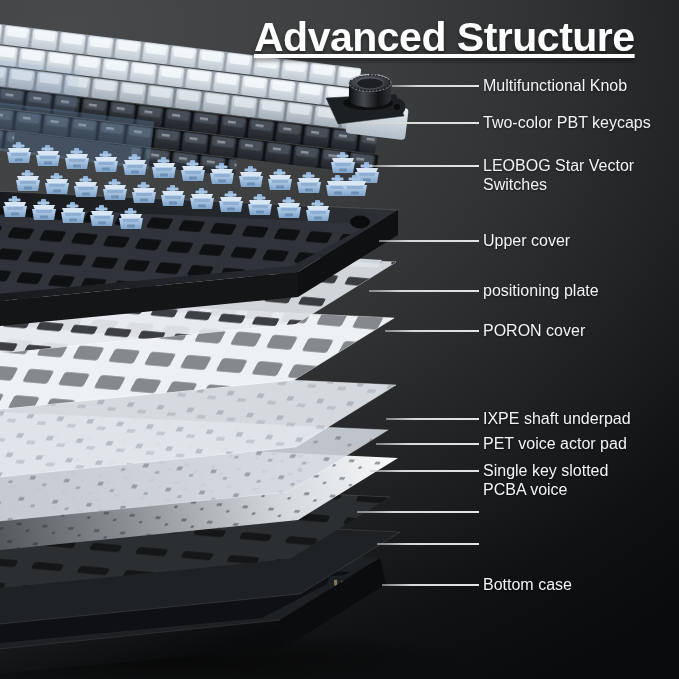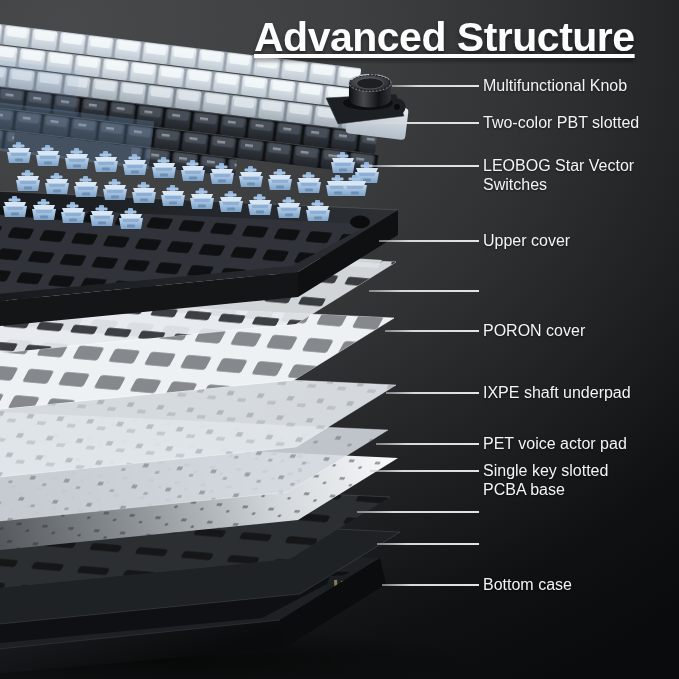--- a/index.html
+++ b/index.html
@@ -284,69 +284,70 @@
   <div class="label-row" style="top:77px;left:392px">
     <span class="leader" style="width:87px"></span>
     <div class="label-text">
         <div>Multifunctional Knob</div>
         <div></div>
       </div>
   </div>
   <div class="label-row" style="top:114px;left:355px">
     <span class="leader" style="width:124px"></span>
     <div class="label-text">
-        <div>Two-color PBT slotted</div>
+        <div>Two-color PBT keycaps</div>
         <div></div>
       </div>
   </div>
   <div class="label-row" style="top:157px;left:369px">
     <span class="leader" style="width:110px"></span>
     <div class="label-text">
         <div>LEOBOG Star Vector</div>
         <div>Switches</div>
       </div>
   </div>
   <div class="label-row" style="top:232px;left:379px">
     <span class="leader" style="width:100px"></span>
     <div class="label-text">
         <div>Upper cover</div>
         <div></div>
       </div>
   </div>
   <div class="label-row" style="top:282px;left:369px">
     <span class="leader" style="width:110px"></span>
     <div class="label-text">
+        <div>positioning plate</div>
       </div>
   </div>
   <div class="label-row" style="top:322px;left:385px">
     <span class="leader" style="width:94px"></span>
     <div class="label-text">
         <div>PORON cover</div>
         <div></div>
       </div>
   </div>
-  <div class="label-row" style="top:384px;left:386px">
+  <div class="label-row" style="top:410px;left:386px">
     <span class="leader" style="width:93px"></span>
     <div class="label-text">
         <div>IXPE shaft underpad</div>
         <div></div>
       </div>
   </div>
   <div class="label-row" style="top:435px;left:376px">
     <span class="leader" style="width:103px"></span>
     <div class="label-text">
         <div>PET voice actor pad</div>
         <div></div>
       </div>
   </div>
   <div class="label-row" style="top:462px;left:370px">
     <span class="leader" style="width:109px"></span>
     <div class="label-text">
         <div>Single key slotted</div>
-        <div>PCBA base</div>
+        <div>PCBA voice</div>
       </div>
   </div>
   <div class="label-row" style="top:503px;left:357px">
     <span class="leader" style="width:122px"></span>
   </div>
   <div class="label-row" style="top:535px;left:377px">
     <span class="leader" style="width:102px"></span>
   </div>
   <div class="label-row" style="top:576px;left:382px">
     <span class="leader" style="width:97px"></span>

